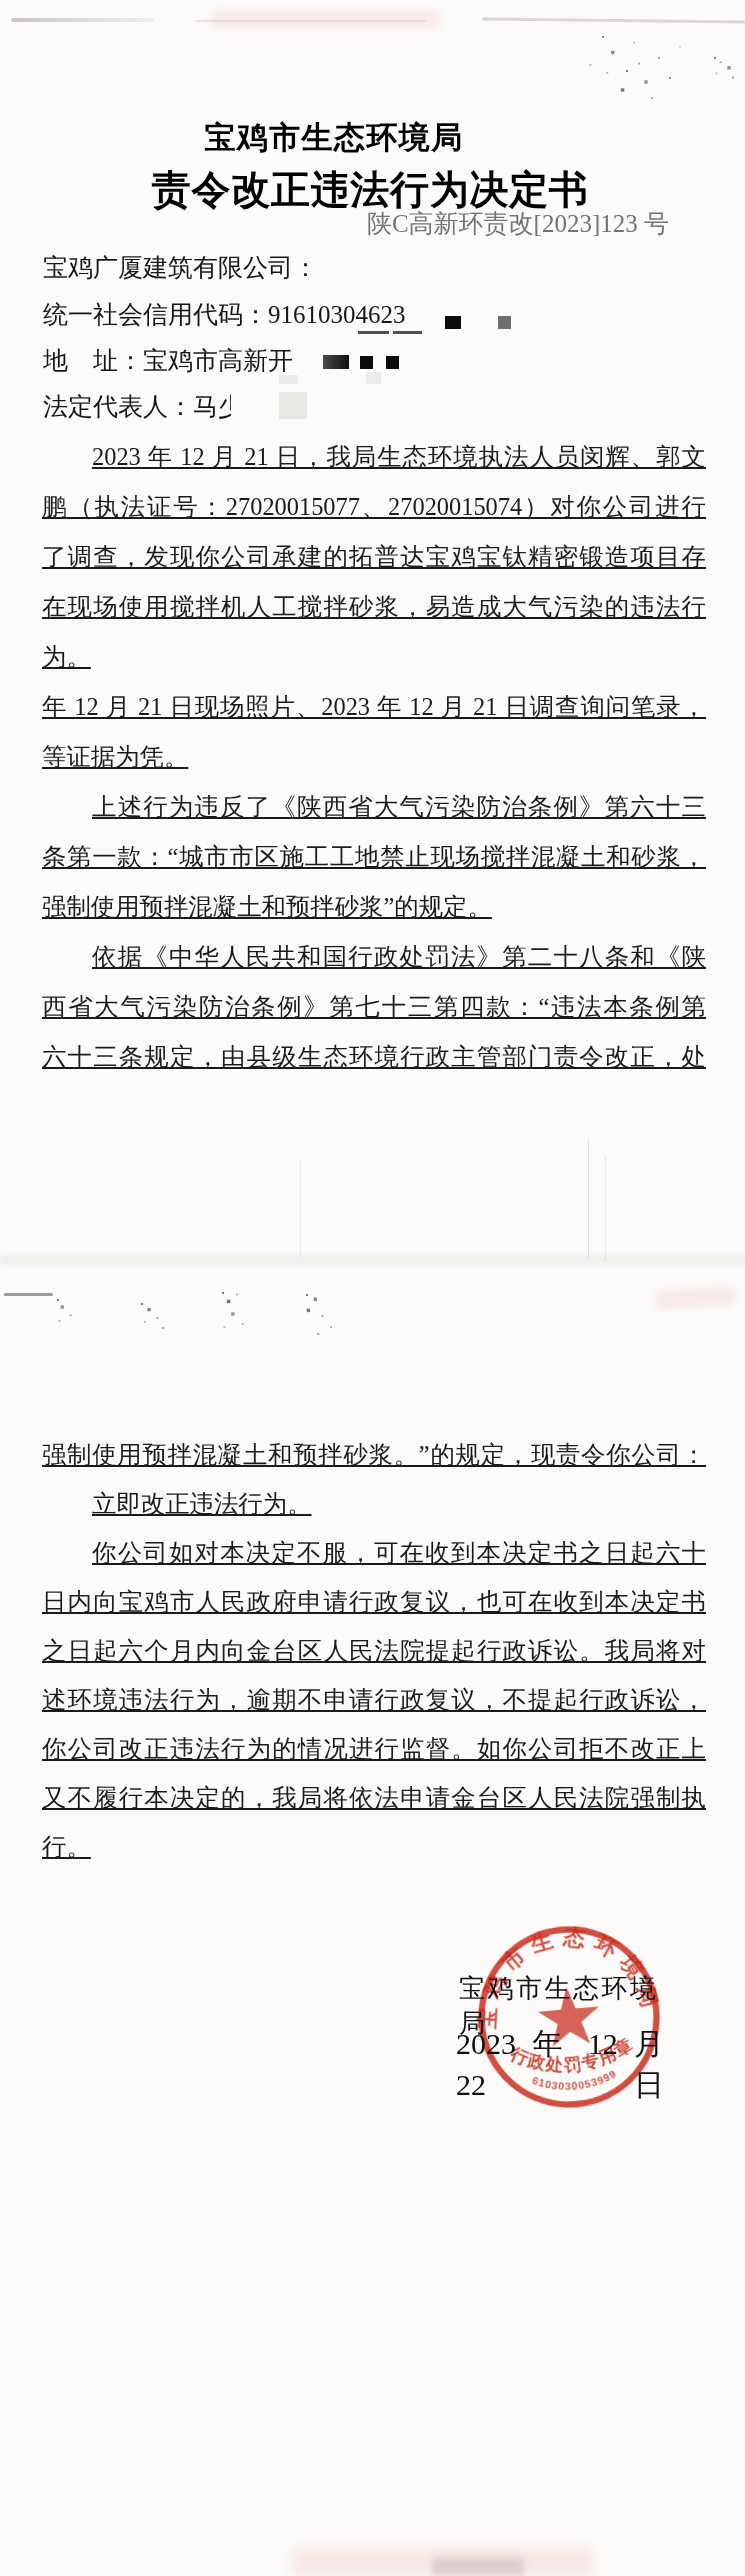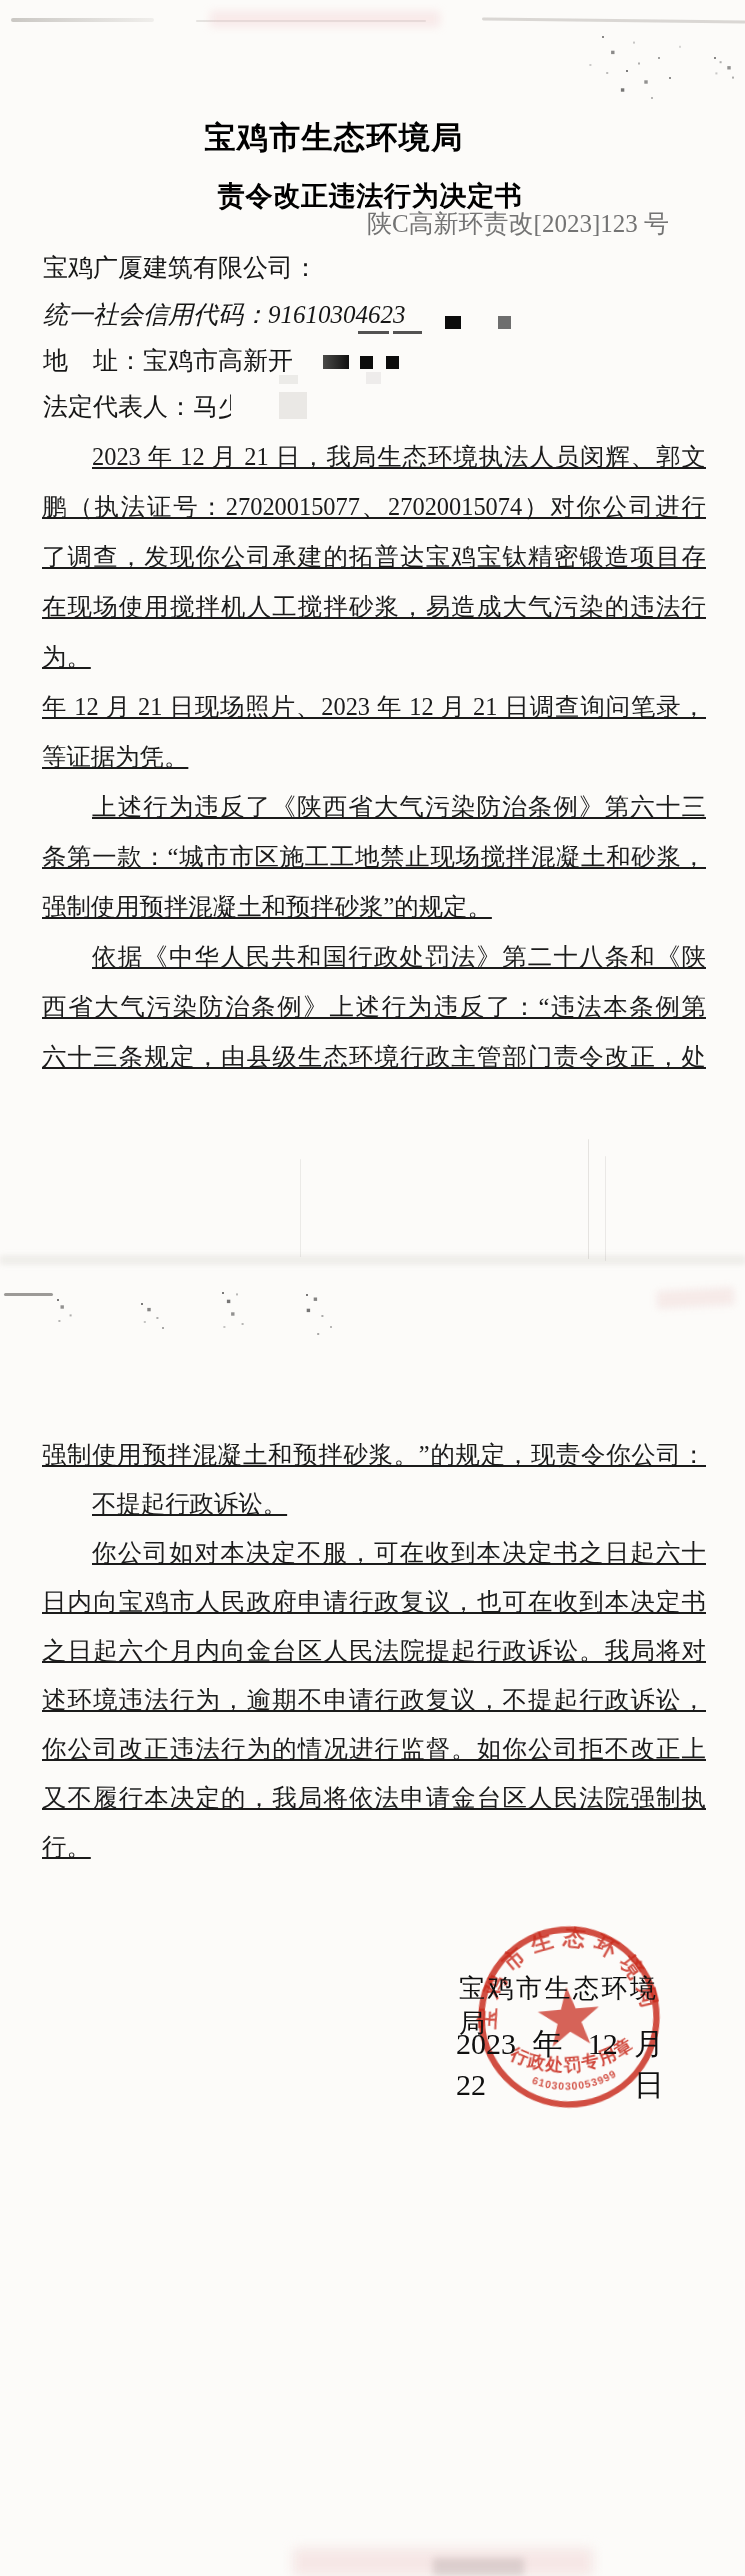--- a/index.html
+++ b/index.html
@@ -5,21 +5,21 @@
   html,body{margin:0;padding:0;}
   body{
     width:746px;height:2576px;position:relative;overflow:hidden;
     background:#fcfbf9;
     font-family:"Liberation Serif", serif;
     color:#1b1b1b;
   }
   
   .title-block{position:absolute;top:117px;left:0;width:746px;text-align:center;}
   .org-title{font-family:"Liberation Sans", sans-serif;font-weight:700;font-size:31px;color:#000;padding-right:78px;letter-spacing:1.4px;}
-  .doc-title{font-family:Liberation Sans, sans-serif;font-weight:700;font-size:27px;color:#000;padding-right:5.6px;margin-top:19px;letter-spacing:0.7px;}
+  .doc-title{font-family:Liberation Sans, sans-serif;font-weight:700;font-size:39px;color:#000;padding-right:5.6px;margin-top:4px;letter-spacing:0.7px;}
   .doc-number{position:absolute;top:207px;right:77px;font-size:25px;color:#737373;}
   
   .info-line{position:absolute;left:43px;font-size:25px;white-space:nowrap;color:#161616;}
   
   .body-block{position:absolute;left:42px;width:664px;font-size:24.4px;color:#1b1b1b;text-decoration:underline;}
   .bline{height:50px;line-height:50px;white-space:nowrap;overflow:visible;}
   #body2 .bline{height:49px;line-height:49px;}
   .bline.ind{text-indent:50px;}
   .bline.fill{white-space:normal;text-align:justify;text-align-last:justify;}
   
@@ -65,21 +65,21 @@
 
 <div class="title-block">
   <div class="org-title">宝鸡市生态环境局</div>
   <div class="doc-title">责令改正违法行为决定书</div>
 </div>
 <div class="doc-number">陕C高新环责改[2023]123 号</div>
 
 <div class="info-line" style="top:251px;">
   <span>宝鸡广厦建筑有限公司：</span>
 </div>
-<div class="info-line" style="top:298px;font-style:italic;">
+<div class="info-line" style="top:298px;">
   <span>统一社会信用代码：</span><span>91610304623</span>
 </div>
 <div class="underline-art" style="left:358px;top:331px;width:31px;"></div>
 <div class="underline-art" style="left:393px;top:331px;width:29px;"></div>
 <div class="redact-black" style="left:445px;top:316px;width:16px;height:13.3px;"></div>
 <div class="redact-gray" style="left:498px;top:316px;width:12.6px;height:12.6px;"></div>
 
 <div class="info-line" style="top:344px;">
   <span>地　址：</span><span>宝鸡市高新开</span>
 </div>
@@ -99,38 +99,38 @@
     <div class="bline fill">鹏（执法证号：27020015077、27020015074）对你公司进行</div>
     <div class="bline fill">了调查，发现你公司承建的拓普达宝鸡宝钛精密锻造项目存</div>
     <div class="bline fill">在现场使用搅拌机人工搅拌砂浆，易造成大气污染的违法行</div>
     <div class="bline">为。</div>
     <div class="bline fill">年 12 月 21 日现场照片、2023 年 12 月 21 日调查询问笔录，</div>
     <div class="bline">等证据为凭。</div>
     <div class="bline ind fill">上述行为违反了《陕西省大气污染防治条例》第六十三</div>
     <div class="bline fill">条第一款：“城市市区施工工地禁止现场搅拌混凝土和砂浆，</div>
     <div class="bline">强制使用预拌混凝土和预拌砂浆”的规定。</div>
     <div class="bline ind fill">依据《中华人民共和国行政处罚法》第二十八条和《陕</div>
-    <div class="bline fill">西省大气污染防治条例》上述行为违反了：“违法本条例第</div>
+    <div class="bline fill">西省大气污染防治条例》第七十三第四款：“违法本条例第</div>
     <div class="bline fill">六十三条规定，由县级生态环境行政主管部门责令改正，处</div>
   </div>
 
 <div class="noise-line" style="left:0;top:1255px;width:746px;height:9.8px;background:rgba(205,200,192,.26);filter:blur(2.8px);"></div>
 <div class="noise-line" style="left:588px;top:1139px;width:1.4px;height:120px;background:rgba(90,85,80,.14);"></div>
 <div class="noise-line" style="left:605px;top:1156px;width:1.4px;height:105px;background:rgba(90,85,80,.11);"></div>
 <div class="noise-line" style="left:300px;top:1159px;width:1.4px;height:98px;background:rgba(90,85,80,.1);"></div>
 <div class="noise-line" style="left:4.2px;top:1293px;width:49px;height:2.8px;background:rgba(60,58,54,.5);"></div>
 <div class="noise-line" style="left:657px;top:1289px;width:77px;height:18px;background:rgba(225,175,175,.22);filter:blur(3.5px);transform:rotate(-3deg);"></div>
 <div class="gap-speck" id="gsp1" style="left:57px;top:1299px;"></div>
 <div class="gap-speck" id="gsp2" style="left:141px;top:1303px;"></div>
 <div class="gap-speck" id="gsp3" style="left:222px;top:1292px;"></div>
 <div class="gap-speck" id="gsp4" style="left:306px;top:1294px;"></div>
 
 <div class="body-block" id="body2" style="top:1430px;">
     <div class="bline fill">强制使用预拌混凝土和预拌砂浆。”的规定，现责令你公司：</div>
-    <div class="bline ind">不提起行政诉讼。</div>
+    <div class="bline ind">立即改正违法行为。</div>
     <div class="bline ind fill">你公司如对本决定不服，可在收到本决定书之日起六十</div>
     <div class="bline fill">日内向宝鸡市人民政府申请行政复议，也可在收到本决定书</div>
     <div class="bline fill">之日起六个月内向金台区人民法院提起行政诉讼。我局将对</div>
     <div class="bline fill">述环境违法行为，逾期不申请行政复议，不提起行政诉讼，</div>
     <div class="bline fill">你公司改正违法行为的情况进行监督。如你公司拒不改正上</div>
     <div class="bline fill">又不履行本决定的，我局将依法申请金台区人民法院强制执</div>
     <div class="bline">行。</div>
   </div>
 
 <svg class="stamp-svg" viewBox="0 0 280 280">

